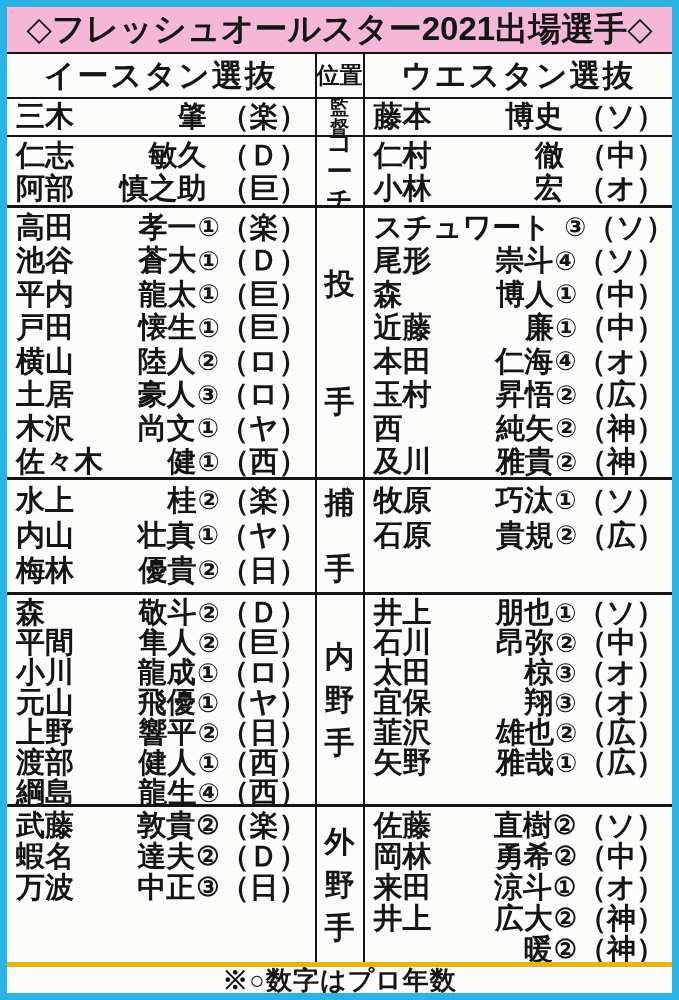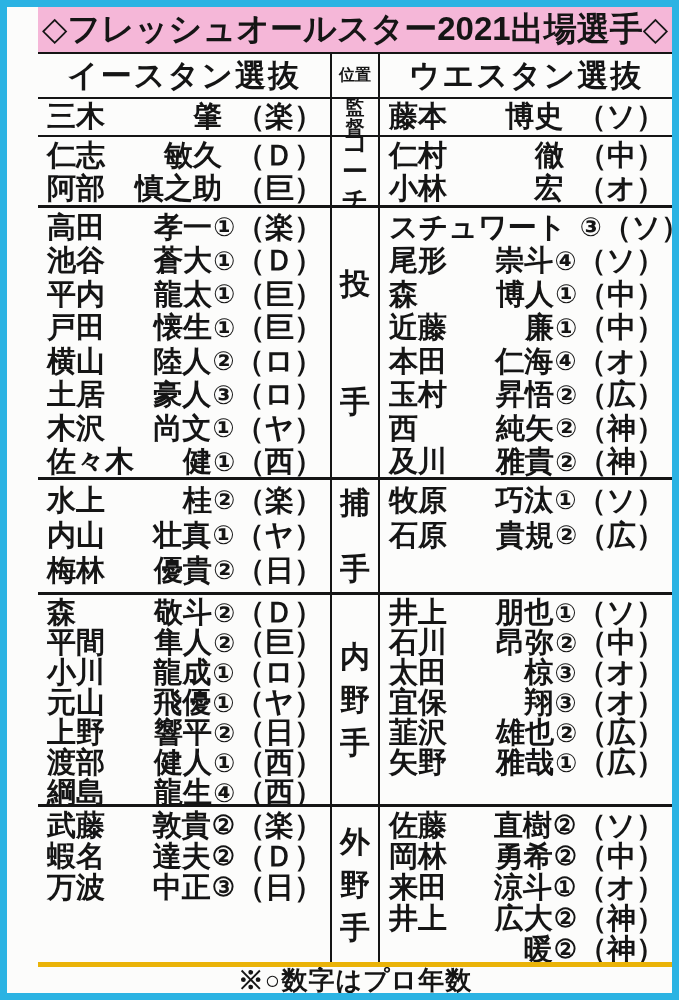--- a/index.html
+++ b/index.html
@@ -1,40 +1,40 @@
 <!DOCTYPE html>
 <html><head>
 <meta charset="utf-8">
 <style>
   html,body{margin:0;padding:0;background:#e8e8e8;}
   .frame{
     width:679px;height:1000px;box-sizing:border-box;
     border:7px solid #2bb3e3;background:#fcfcfb;
     font-family:"Liberation Sans","DejaVu Sans",sans-serif;
-    color:#151515;font-weight:700;overflow:hidden;padding-left:31px;
+    color:#151515;font-weight:700;overflow:hidden;
   }
   .title{
     height:47px;box-sizing:border-box;background:#f5b7d8;
     border-bottom:2px solid #151515;
     display:flex;align-items:center;justify-content:center;
     font-size:33px;white-space:nowrap;
   }
   .grid{
     display:grid;height:788px;
     grid-template-columns:1fr 50px 1fr;
     grid-template-rows:43px 38px 70px 272px 115px 212px 158px 31px;
   }
   .cell{box-sizing:border-box;overflow:hidden;}
   .sep2{border-top:2px solid #151515;}
   .sep3{border-top:3px solid #151515;}
   .pos{border-left:2px solid #151515;border-right:2px solid #151515;
        display:flex;align-items:center;justify-content:center;}
   .head{display:flex;align-items:center;justify-content:center;
         font-size:31px;letter-spacing:2px;white-space:nowrap;}
-  .pos-mini{font-size:16px;letter-spacing:0;}
+  .pos-mini{font-size:23px;letter-spacing:0;}
   .list{padding:3px 7px 0 9px;font-size:29px;}
   .row{display:flex;align-items:center;white-space:nowrap;}
   .grp{margin-left:auto;display:inline-flex;align-items:center;}
   .yr{font-size:26px;margin:0 1px;}
   .staff .tm{margin-left:14px;}
   .s-manager{display:flex;flex-direction:column;justify-content:center;padding-top:0;}
   .s-manager .row{height:36px;}
   .s-coach{padding-top:2px;}
   .s-coach .row{height:33px;font-family:Liberation Mono, monospace;}
   .s-pitchers .row{height:33.5px;gap:12px;}

